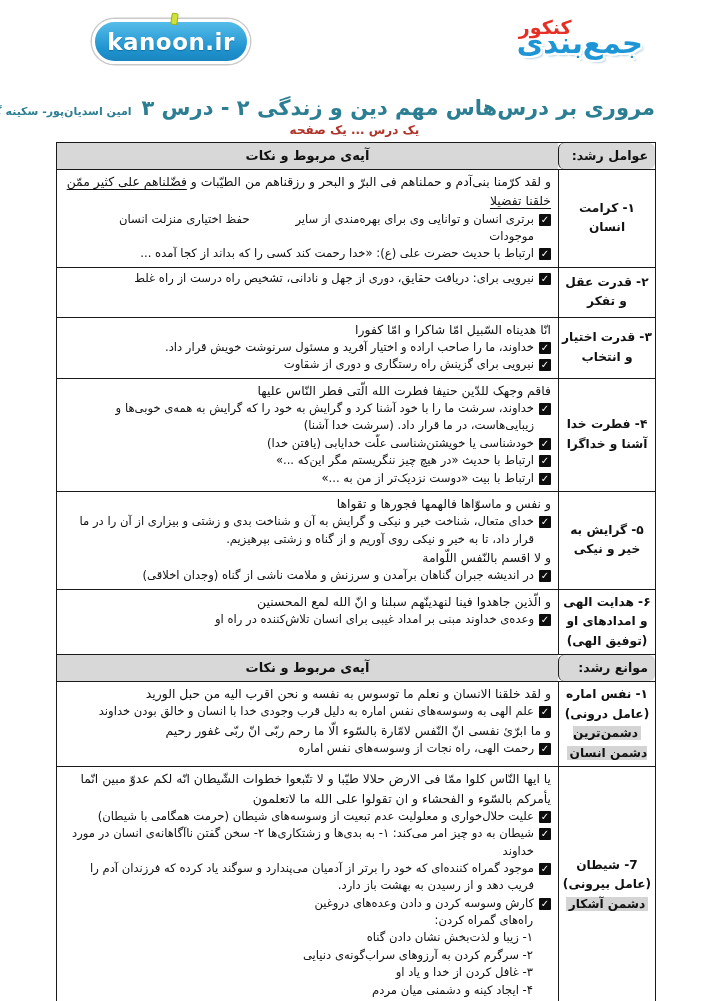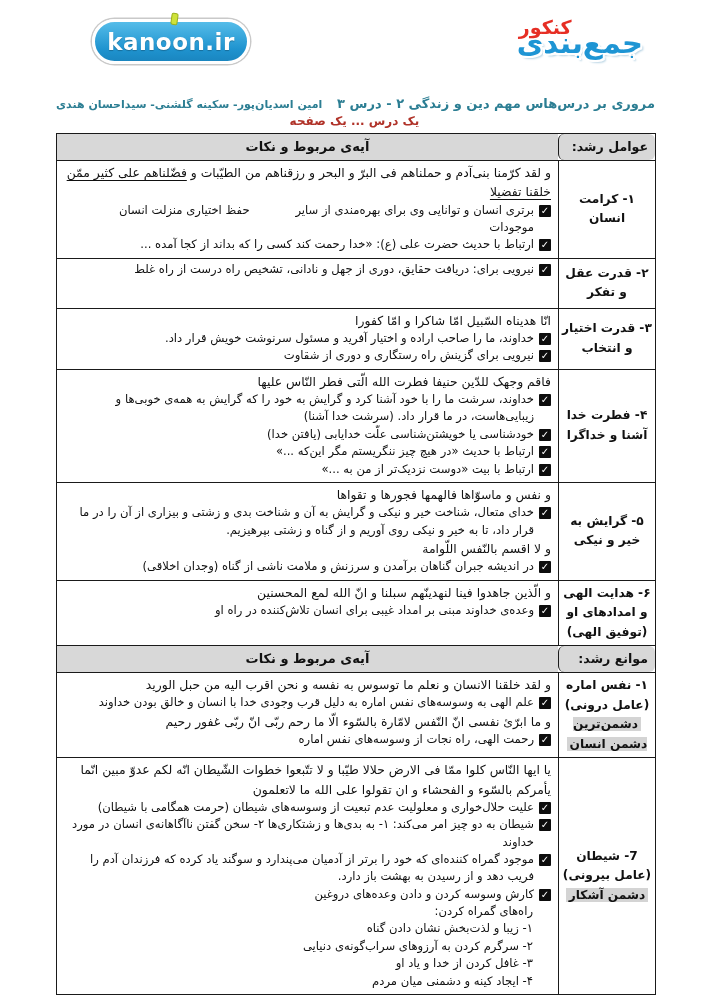--- a/index.html
+++ b/index.html
@@ -39,21 +39,21 @@
   .brand .brand-red {
     position:absolute; top:-10px; left:2px; font-size:19px; font-weight:bold;
     color:#e62e24; text-shadow:-1px -1px 0 #fff,1px -1px 0 #fff,-1px 1px 0 #fff,1px 1px 0 #fff;text-align:right;
   }
 
   
   .title-line {
     margin:96px 54px 0 56px;
     display:flex; justify-content:space-between; align-items:baseline; gap:10px;
   }
-  .doc-title { color:#2c7e93; font-weight:bold; font-size:13px; white-space:nowrap; }
+  .doc-title { color:#2c7e93; font-weight:bold; font-size:21px; white-space:nowrap; }
   .doc-authors { color:#2c7e93; font-weight:bold; font-size:11px; white-space:nowrap; }
   .doc-subtitle {
     text-align:center; color:#b03228; font-weight:bold; font-size:12px; margin-top:3px;
   }
 
   
   .ptable {
     margin:5px 53px 0 56px; border:1.6px solid #1a1a1a; background:#fff;
   }
   .trow { display:flex; border-top:1px solid #1a1a1a; align-items:stretch; }

